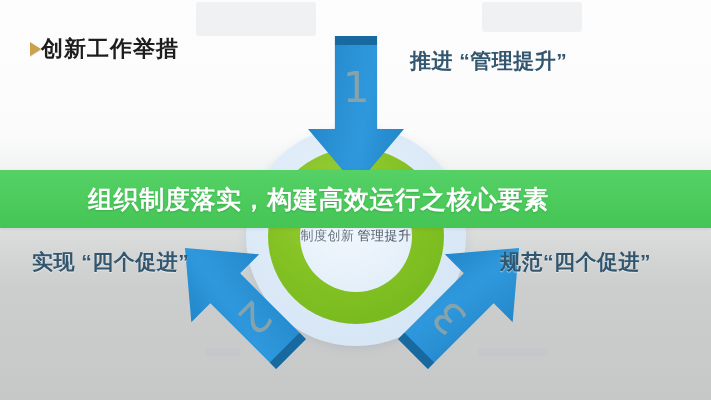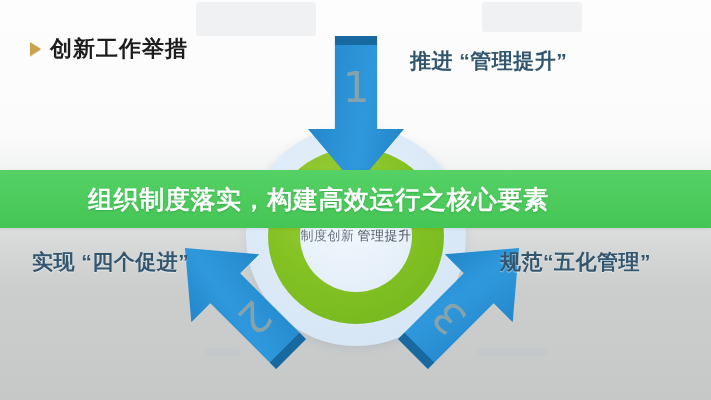--- a/index.html
+++ b/index.html
@@ -22,21 +22,20 @@
         #c6c8c8 100%);
     overflow: hidden;
   }
 
   
   .heading {
     position: absolute;
     left: 30px; top: 34px;
     display: flex;
     align-items: center;
-    gap: 9px;
   }
   .bullet-tri {
     width: 0; height: 0;
     border-left: 11px solid #c9a24a;
     border-top: 7px solid transparent;
     border-bottom: 7px solid transparent;
     filter: drop-shadow(0 1px 0 rgba(0,0,0,.18));
   }
   .heading-text {
     font-size: 22px;
@@ -196,21 +195,21 @@
   </div>
 
   <div class="arrow-wrap" id="arrow3">
     <div class="arrow-shape"></div>
     <div class="arrow-cap"></div>
     <div class="arrow-num">3</div>
   </div>
 
   <div class="caption" id="cap-top">推进 “管理提升”</div>
   <div class="caption" id="cap-left">实现 “四个促进”</div>
-  <div class="caption" id="cap-right">规范“五化管理”</div>
+  <div class="caption" id="cap-right">规范“四个促进”</div>
 
   <div class="ring-labels">
     <div class="ring-label top">制度创新</div>
     <div class="ring-label">管理提升</div>
   </div>
 
   <div id="banner">
     <div id="banner-text">组织制度落实，构建高效运行之核心要素</div>
   </div>
 

